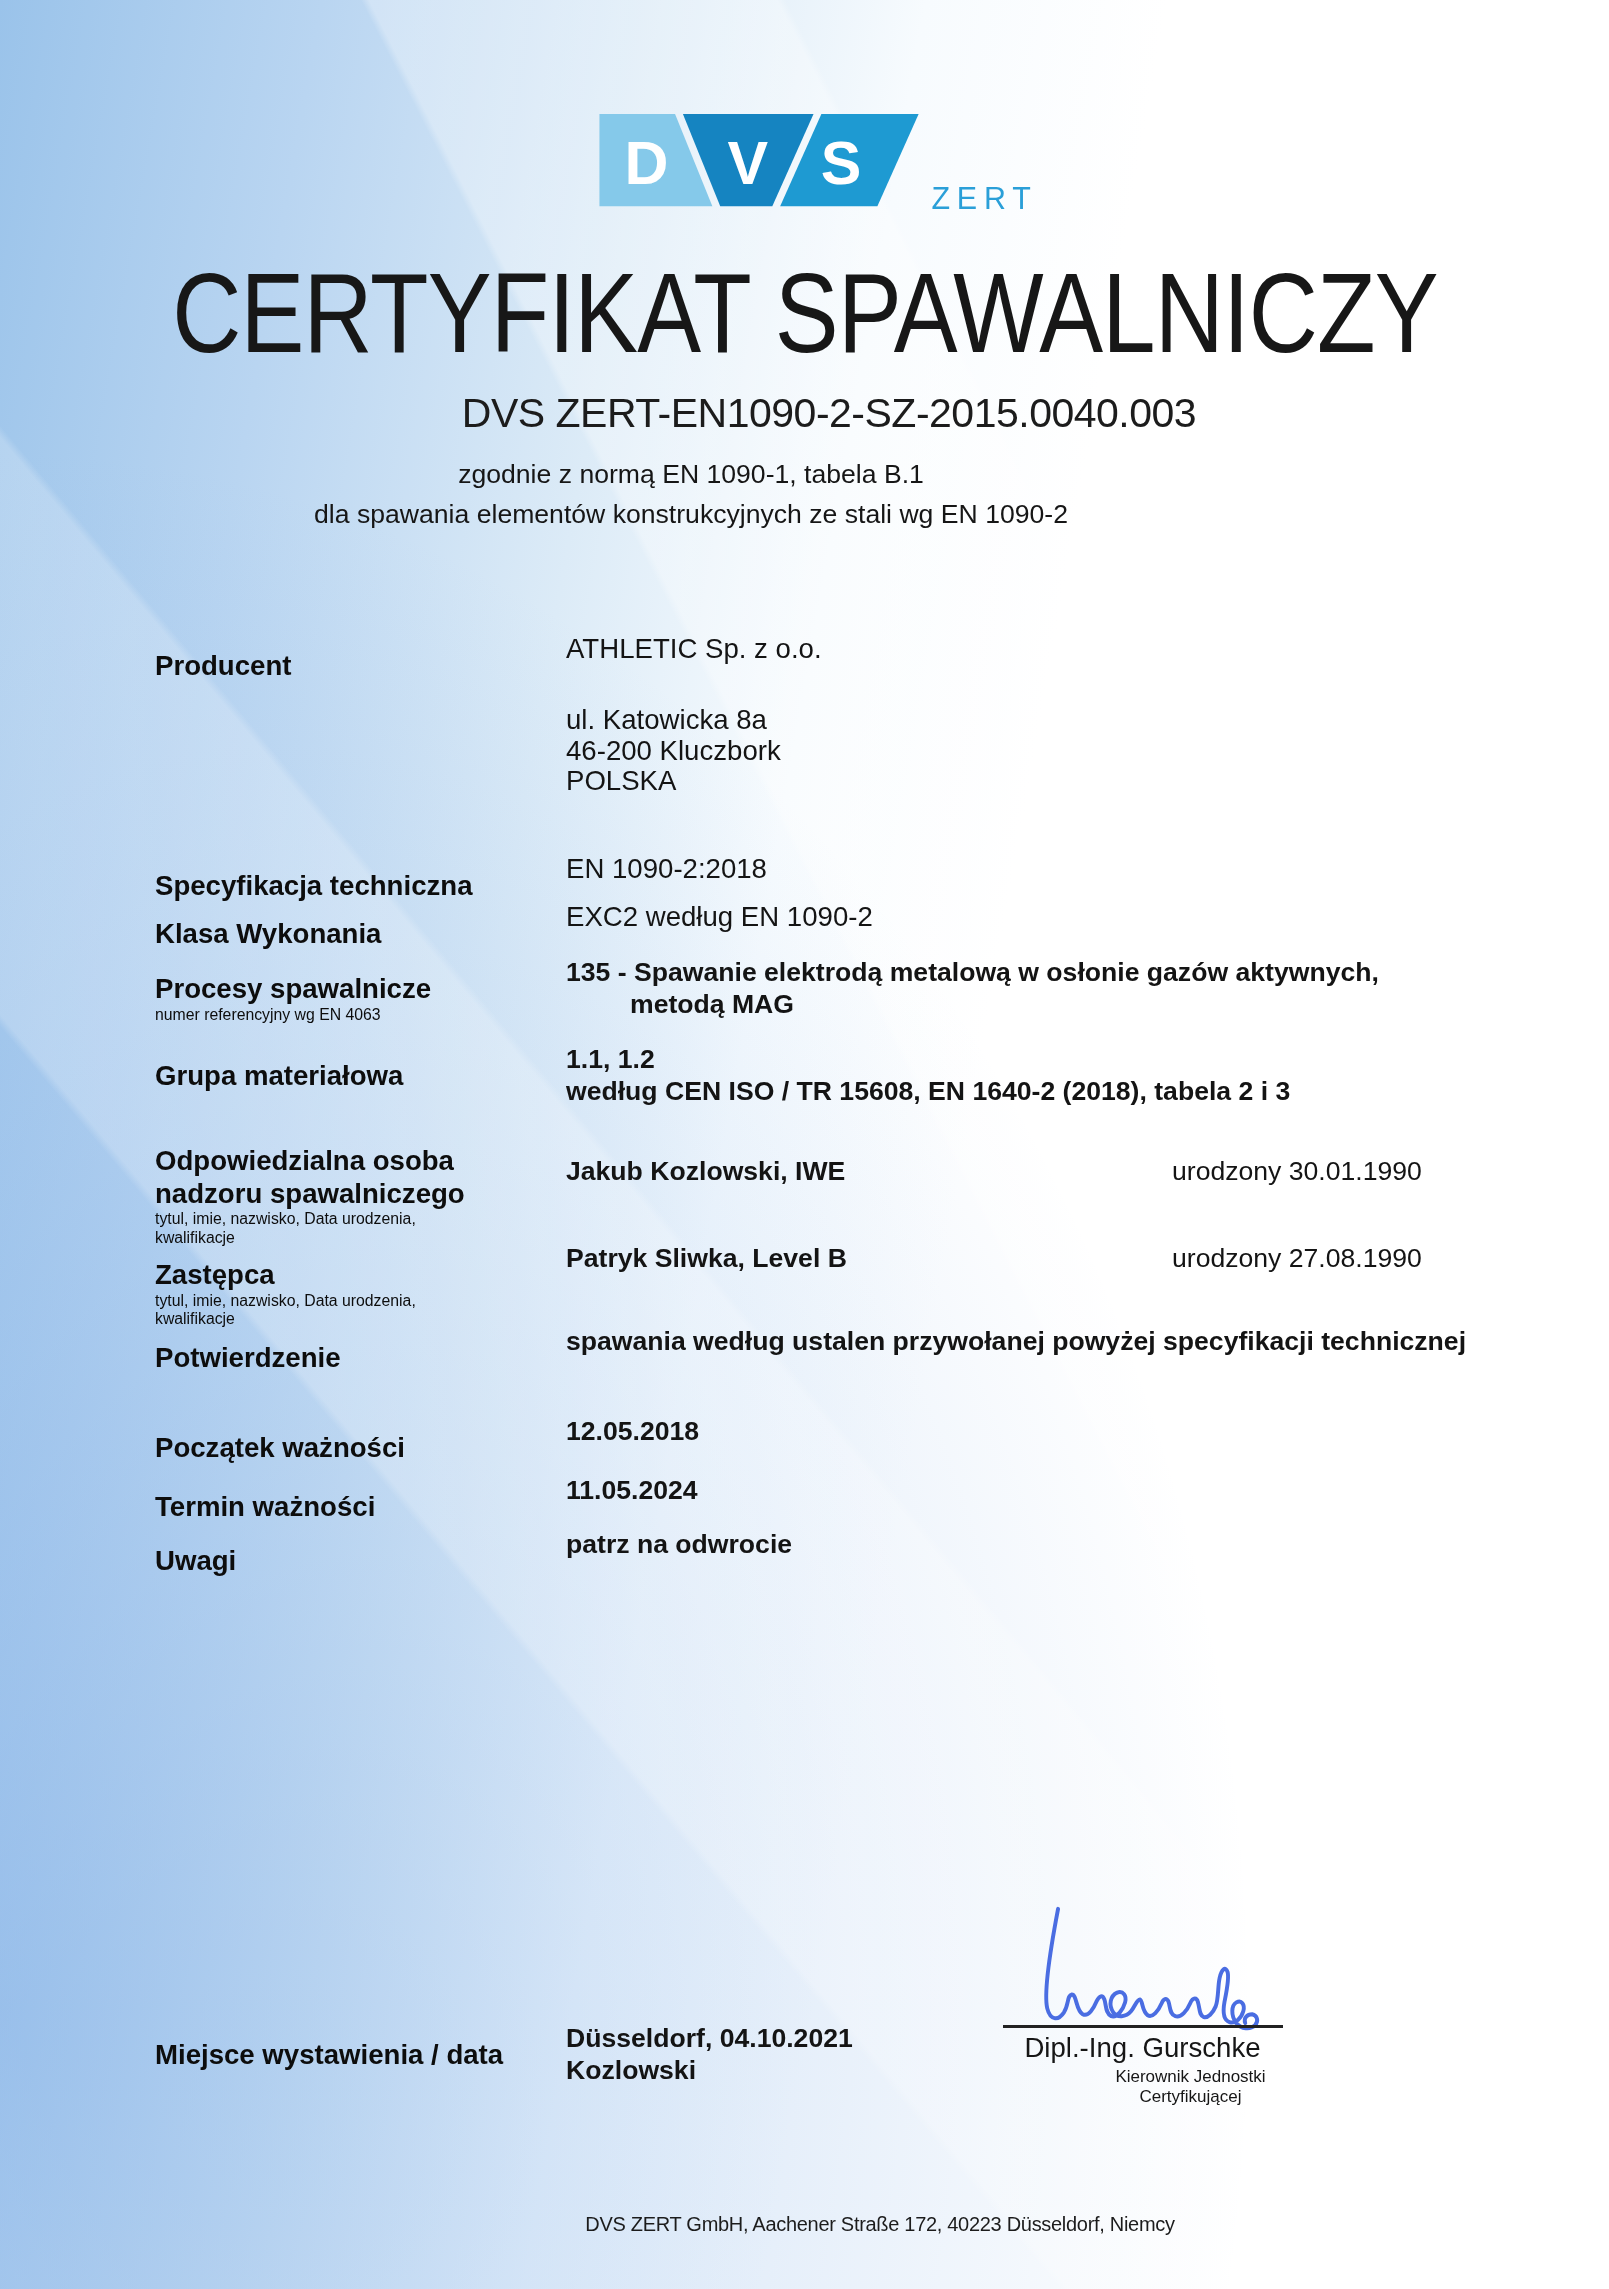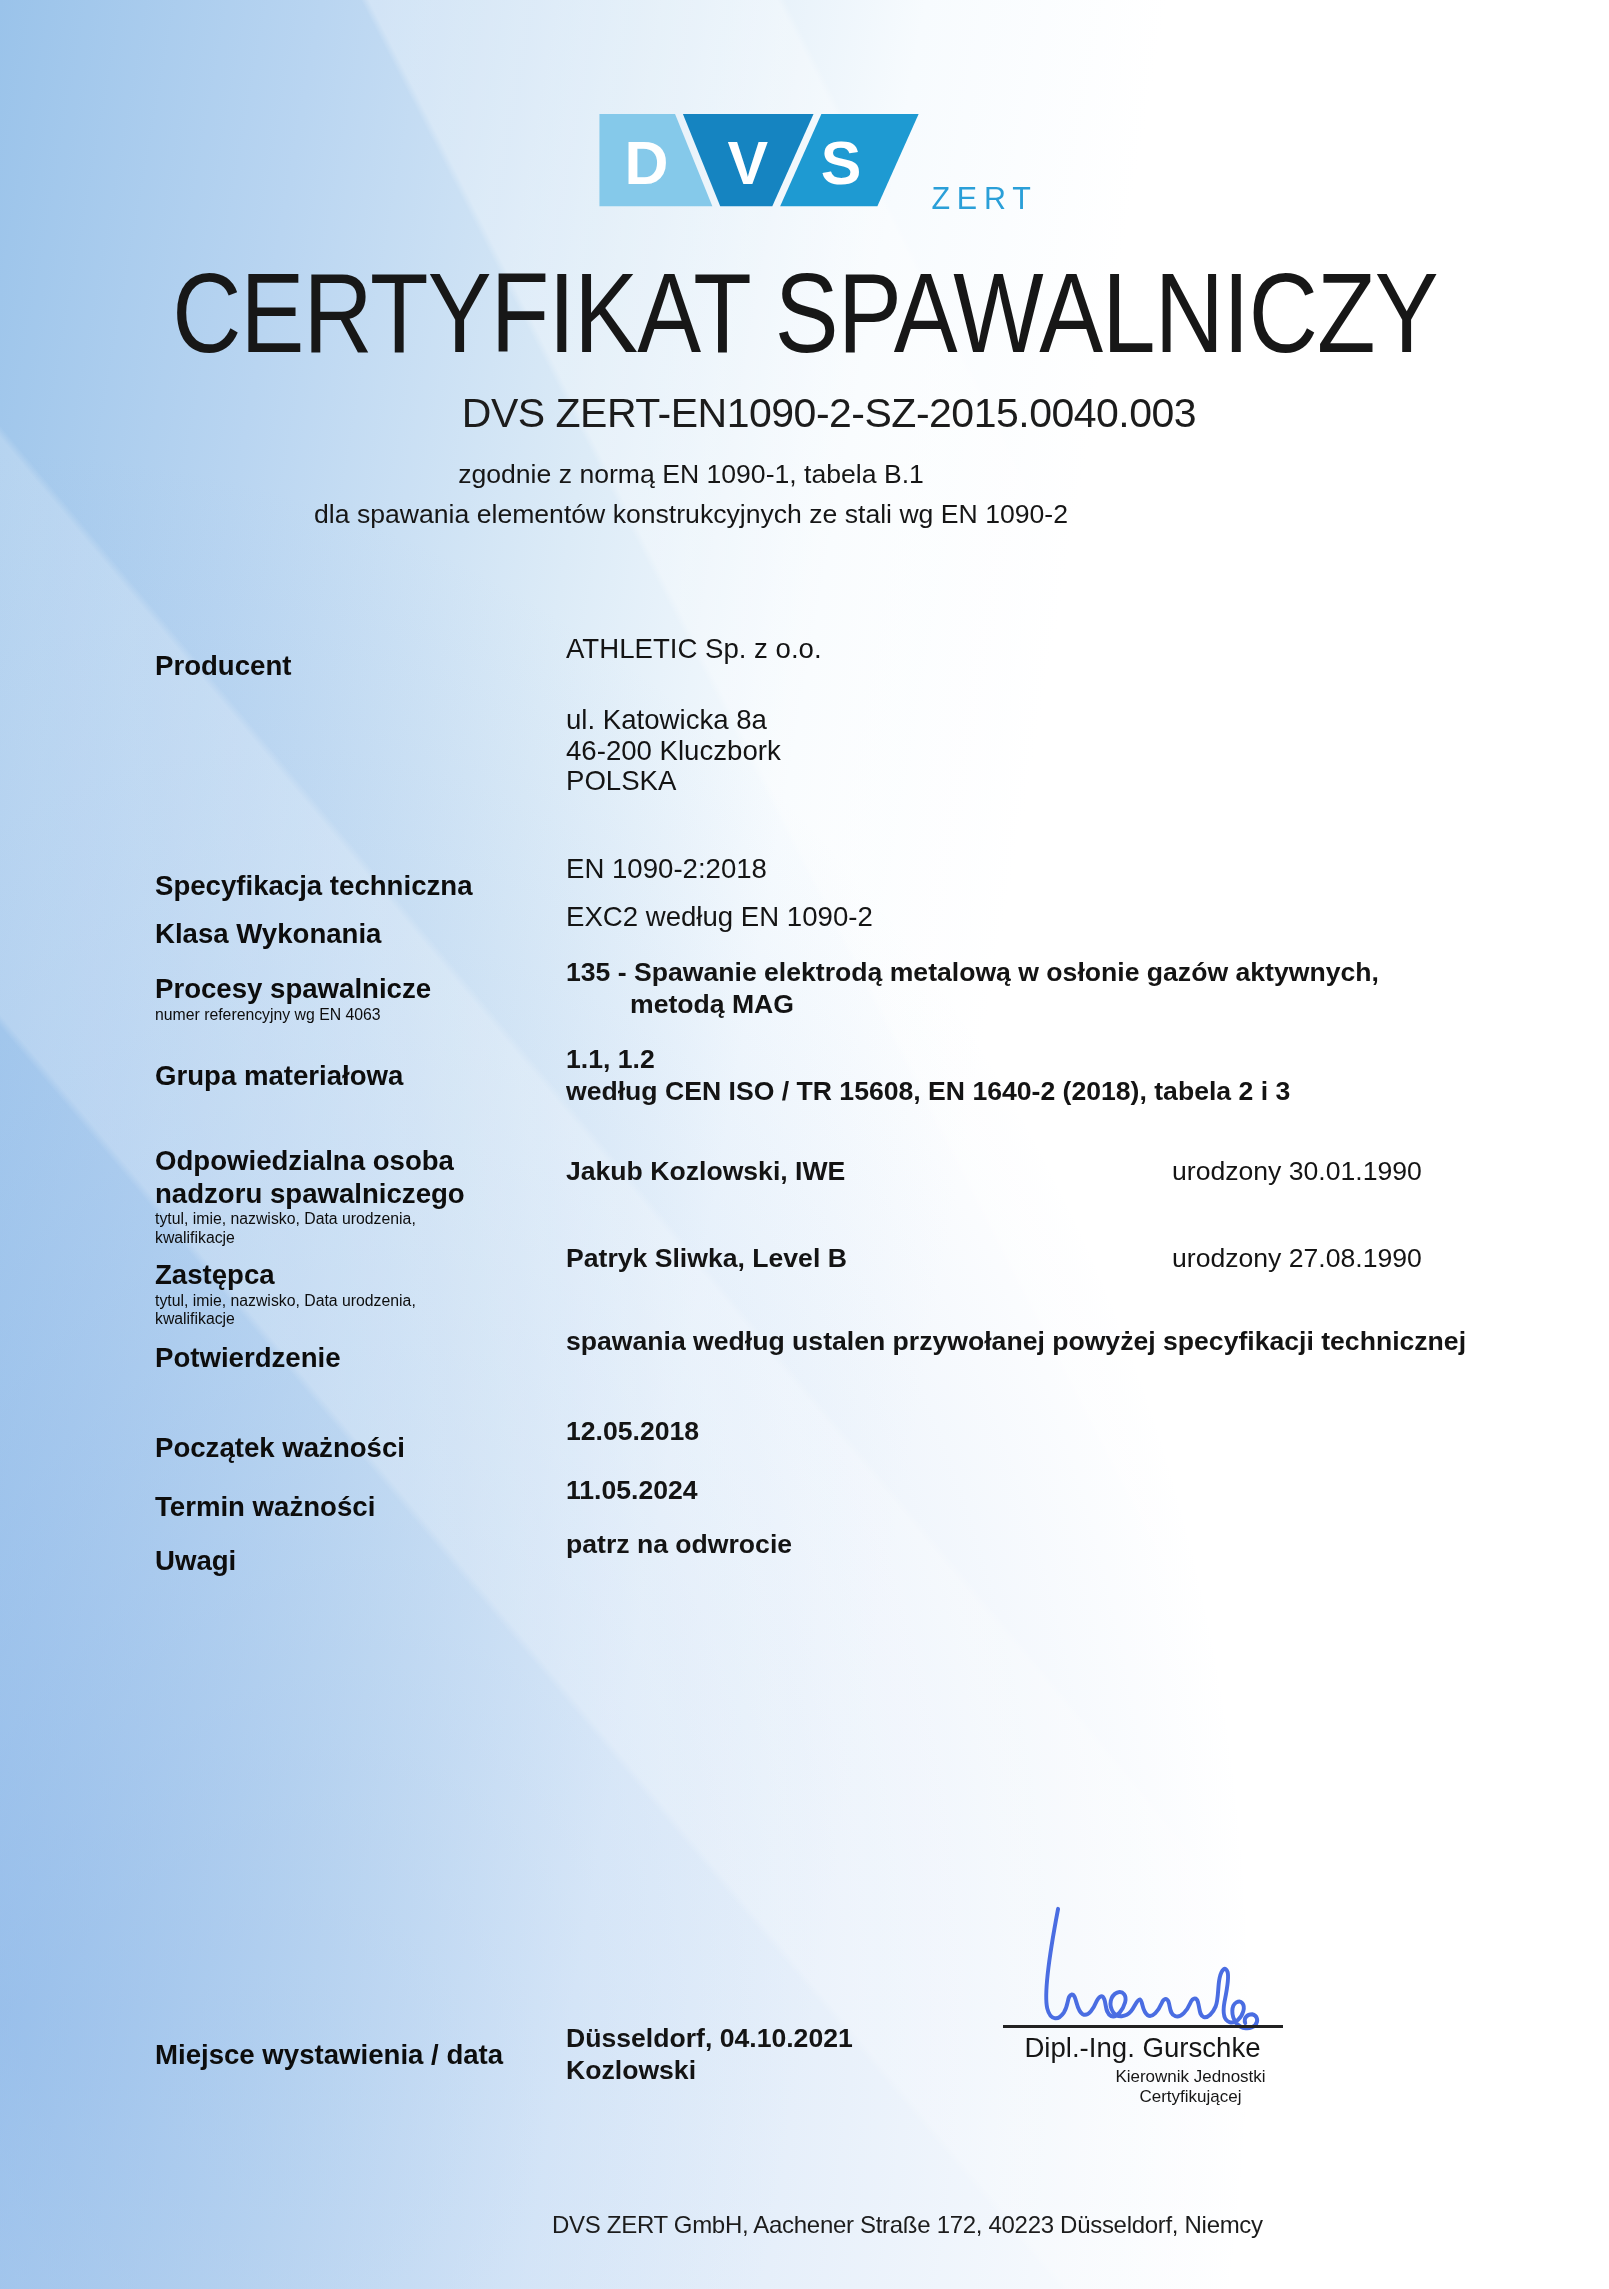--- a/index.html
+++ b/index.html
@@ -33,21 +33,21 @@
   .lab{position:absolute;left:155px;top:16px;font-weight:700;font-size:27.6px;line-height:32.5px;color:#0d0d0d;white-space:nowrap;}
   .sublab{font-weight:400;font-size:15.8px;line-height:18.7px;color:#0d0d0d;white-space:nowrap;}
   .val{position:absolute;left:566px;top:0;font-size:26.6px;line-height:31.5px;color:#141414;white-space:nowrap;font-weight:bold;}
   .val.b{font-weight:400;font-size:27.6px;line-height:30.5px;}
   .born{position:absolute;left:1172px;top:0;font-size:26.6px;line-height:31.5px;color:#141414;white-space:nowrap;}
   .indent{padding-left:64px;}
   .sigline{position:absolute;left:1003px;top:2025px;width:280px;height:3px;background:#222;}
   .signame{position:absolute;left:988px;top:2031px;width:309px;text-align:center;font-size:27.6px;line-height:33px;color:#161616;white-space:nowrap;}
   .sigrole{position:absolute;left:1036px;top:2067px;width:309px;text-align:center;font-size:17px;line-height:19.7px;color:#161616;}
   .sigsvg{position:absolute;left:997px;top:1893px;}
-  .footer{position:absolute;left:552px;top:2212px;width:656px;text-align:center;font-size:24px;line-height:25.6px;color:#1c1c1c;white-space:nowrap;letter-spacing:-0.3px;}
+  .footer{position:absolute;left:552px;top:2212px;width:656px;text-align:center;font-size:20px;line-height:25.6px;color:#1c1c1c;white-space:nowrap;letter-spacing:-0.3px;}
 </style>
 </head>
 <body>
 
 <div class="page">
 
   <div class="logo">
     <svg width="433" height="110" viewBox="0 0 440 112">
       <polygon points="0,0 77,0 115,94 0,94" fill="#85c9ea"></polygon>
       <polygon points="85,0 218,0 176,94 123,94" fill="#1584c1"></polygon>

